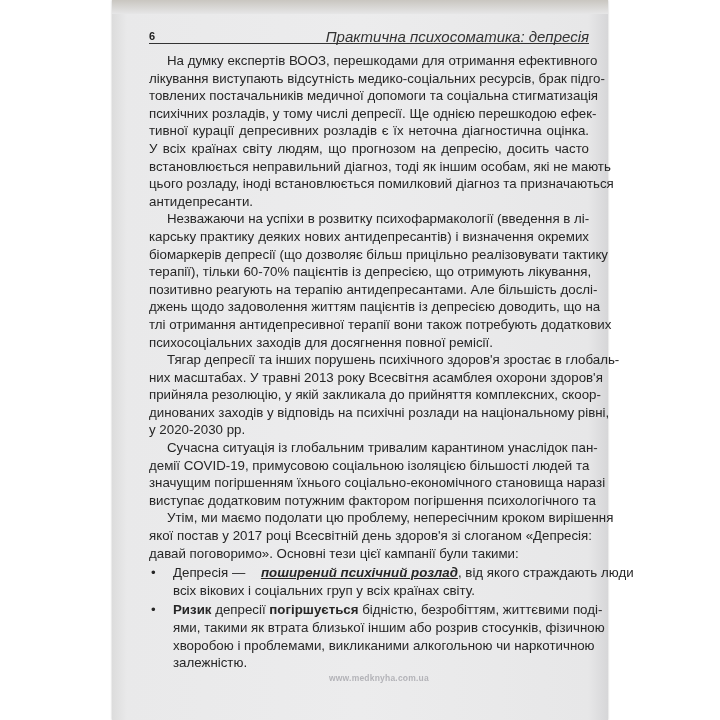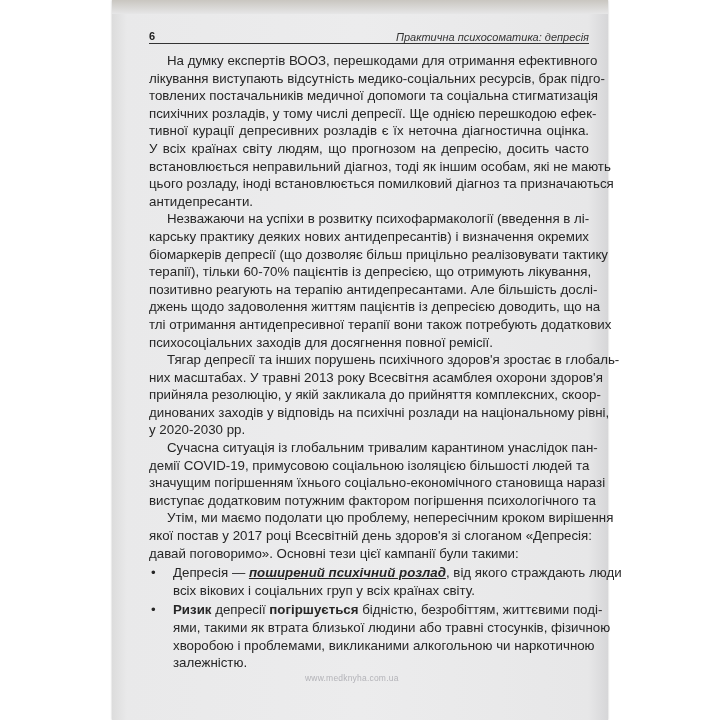--- a/index.html
+++ b/index.html
@@ -15,36 +15,36 @@
     .page-top-shadow {
       position: absolute; left: 0; top: 0; width: 100%; height: 14px;
       background: linear-gradient(180deg, #c9c6c0 0%, #e6e6e7 100%);
     }
     .header {
       position: absolute; left: 37px; top: 30px; width: 440px; height: 13px;
       border-bottom: 1.3px solid #333;
       display: flex; justify-content: space-between; align-items: flex-end;
     }
     .page-number { font-size: 11px; font-weight: bold; color: #222; line-height: 11px; padding-bottom: 1px; }
-    .running-title { font-size: 11px; font-style: italic; color: #333; line-height: 10px; padding-bottom: 1px; margin-top: 8px; }
+    .running-title { font-size: 15px; font-style: italic; color: #333; line-height: 10px; padding-bottom: 1px; margin-top: 8px; }
     .body-text {
       position: absolute; left: 37px; top: 52px; width: 440px;
       font-size: 13.3px; line-height: 17.6px; color: #262626;
     }
     .para { margin: 0; text-align: justify; text-align-last: left; }
     .line { display: block; white-space: nowrap; text-align: justify; text-align-last: justify; }
     .line.last { text-align-last: left; }
     .indent { padding-left: 18px; }
     .bullets { margin: 2px 0 0 0; padding: 0; list-style: none; }
     .bullet-item { position: relative; padding-left: 24px; margin-bottom: 2px; }
     .bullet-dot { position: absolute; left: 2px; top: 0; }
-    .emph { font-weight: bold; font-style: italic; text-decoration: underline; }
+    .emph { font-weight: bold; font-style: italic; text-decoration: underline; margin-left: 12px; }
     .strong { font-weight: bold; }
     .watermark {
-      position: absolute; left: 193px; top: 673px; font-size: 8.5px; color: #b3b3b8; letter-spacing: 0.2px;
+      position: absolute; left: 217px; top: 673px; font-size: 8.5px; color: #b3b3b8; letter-spacing: 0.2px; font-weight: bold;
     }
   </style>
 </head>
 <body>
 
 <div class="page">
   <div class="page-top-shadow"></div>
 
   <div class="header">
     <span class="page-number">6</span>
@@ -99,21 +99,21 @@
 
     <ul class="bullets">
       <li class="bullet-item">
         <span class="bullet-dot">•</span>
         <span class="line"><span>Депресія — </span><span class="emph">поширений психічний розлад</span><span>, від якого страждають люди</span></span>
         <span class="line last">всіх вікових і соціальних груп у всіх країнах світу.</span>
       </li>
       <li class="bullet-item">
         <span class="bullet-dot">•</span>
         <span class="line"><span class="strong">Ризик</span><span> депресії </span><span class="strong">погіршується</span><span> бідністю, безробіттям, життєвими поді-</span></span>
-        <span class="line">ями, такими як втрата близької людини або травні стосунків, фізичною</span>
+        <span class="line">ями, такими як втрата близької іншим або розрив стосунків, фізичною</span>
         <span class="line">хворобою і проблемами, викликаними алкогольною чи наркотичною</span>
         <span class="line last">залежністю.</span>
       </li>
     </ul>
   </div>
 
   <div class="watermark">www.medknyha.com.ua</div>
 </div>
 
 </body></html>

